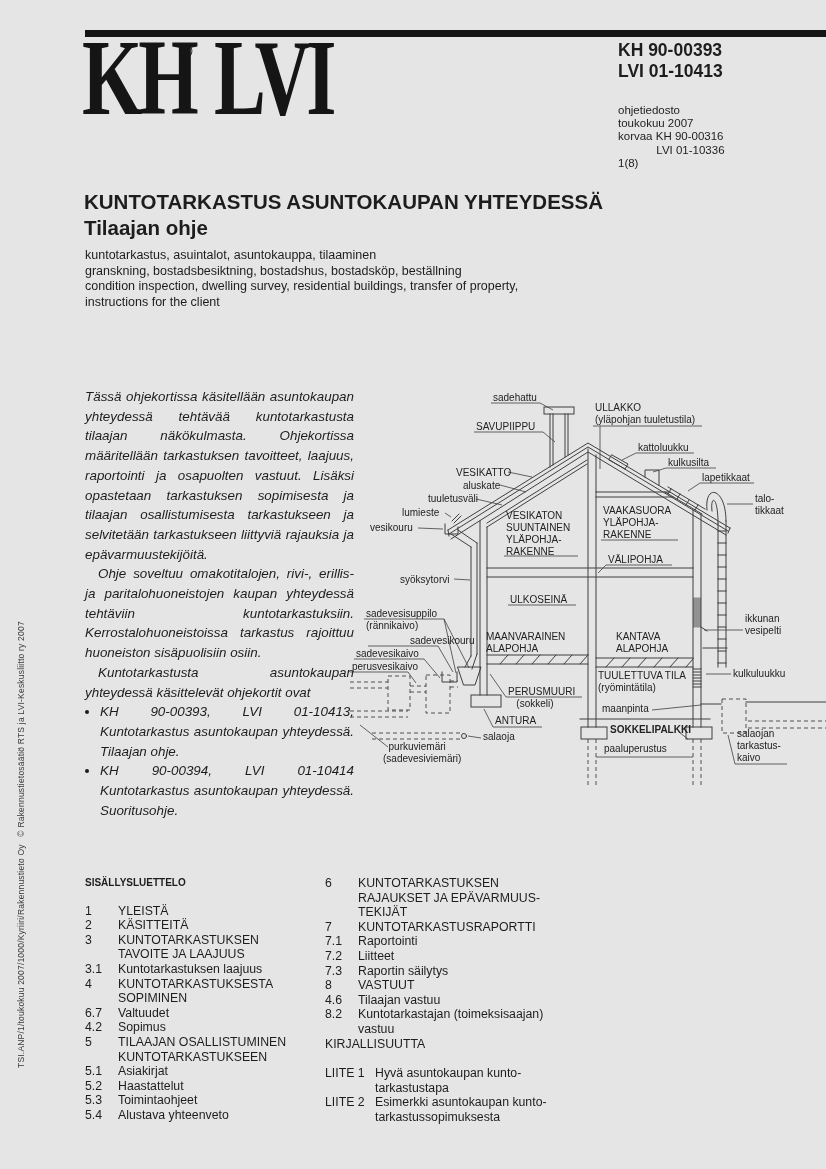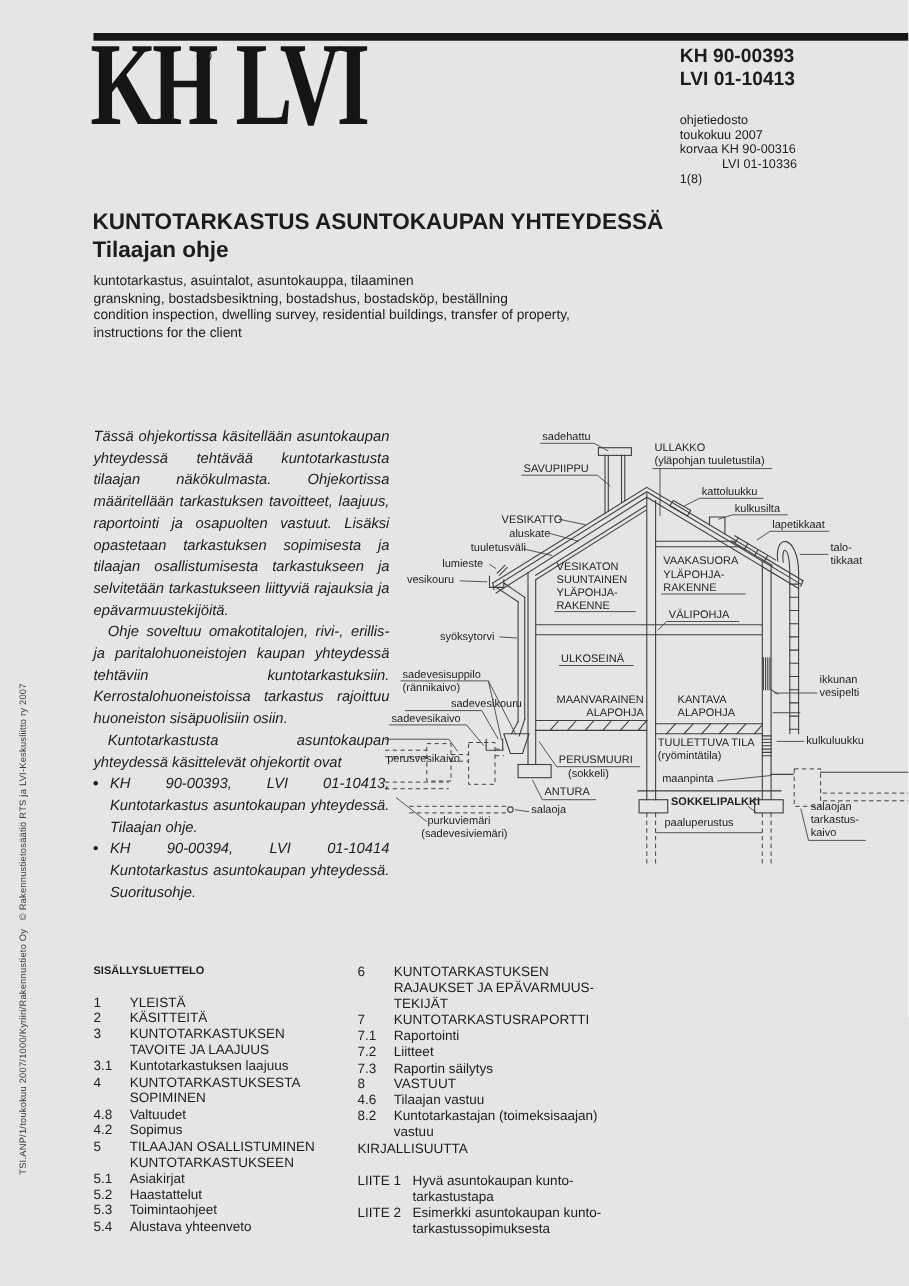--- a/index.html
+++ b/index.html
@@ -199,22 +199,22 @@
 RAKENNE</div>
         <div class="dlabel" style="left: 258px; top: 171px;">VÄLIPOHJA</div>
         <div class="dlabel" style="left: 405px; top: 110px;">talo-
 tikkaat</div>
         <div class="dlabel" style="left: 50px; top: 191px;">syöksytorvi</div>
         <div class="dlabel" style="left: 160px; top: 211px; text-align: right;">ULKOSEINÄ</div>
         <div class="dlabel" style="left: 16px; top: 225px;">sadevesisuppilo
 (rännikaivo)</div>
         <div class="dlabel" style="left: 20px; top: 252px; padding-left: 40px;">sadevesikouru</div>
         <div class="dlabel" style="left: 6px; top: 265px;">sadevesikaivo</div>
-        <div class="dlabel" style="left: 2px; top: 278px; margin-top: 24px;">perusvesikaivo</div>
-        <div class="dlabel" style="left: 156px; top: 248px; text-align: right;">MAANVARAINEN
+        <div class="dlabel" style="left: 2px; top: 278px;">perusvesikaivo</div>
+        <div class="dlabel" style="left: 136px; top: 248px;">MAANVARAINEN
 ALAPOHJA</div>
         <div class="dlabel" style="left: 266px; top: 248px;">KANTAVA
 ALAPOHJA</div>
         <div class="dlabel" style="left: 248px; top: 287px;">TUULETTUVA TILA
 (ryömintätila)</div>
         <div class="dlabel" style="left: 395px; top: 230px;">ikkunan
 vesipelti</div>
         <div class="dlabel" style="left: 383px; top: 285px;">kulkuluukku</div>
         <div class="dlabel" style="left: 158px; top: 303px;">PERUSMUURI
    (sokkeli)</div>
@@ -256,21 +256,21 @@
           <span class="t">Kuntotarkastuksen laajuus</span>
         </div>
 
         <div class="toc-row">
           <span class="n">4</span>
           <span class="t">KUNTOTARKASTUKSESTA
 SOPIMINEN</span>
         </div>
 
         <div class="toc-row">
-          <span class="n">4.8</span>
+          <span class="n">6.7</span>
           <span class="t">Valtuudet</span>
         </div>
 
         <div class="toc-row">
           <span class="n">4.2</span>
           <span class="t">Sopimus</span>
         </div>
 
         <div class="toc-row">
           <span class="n">5</span>

